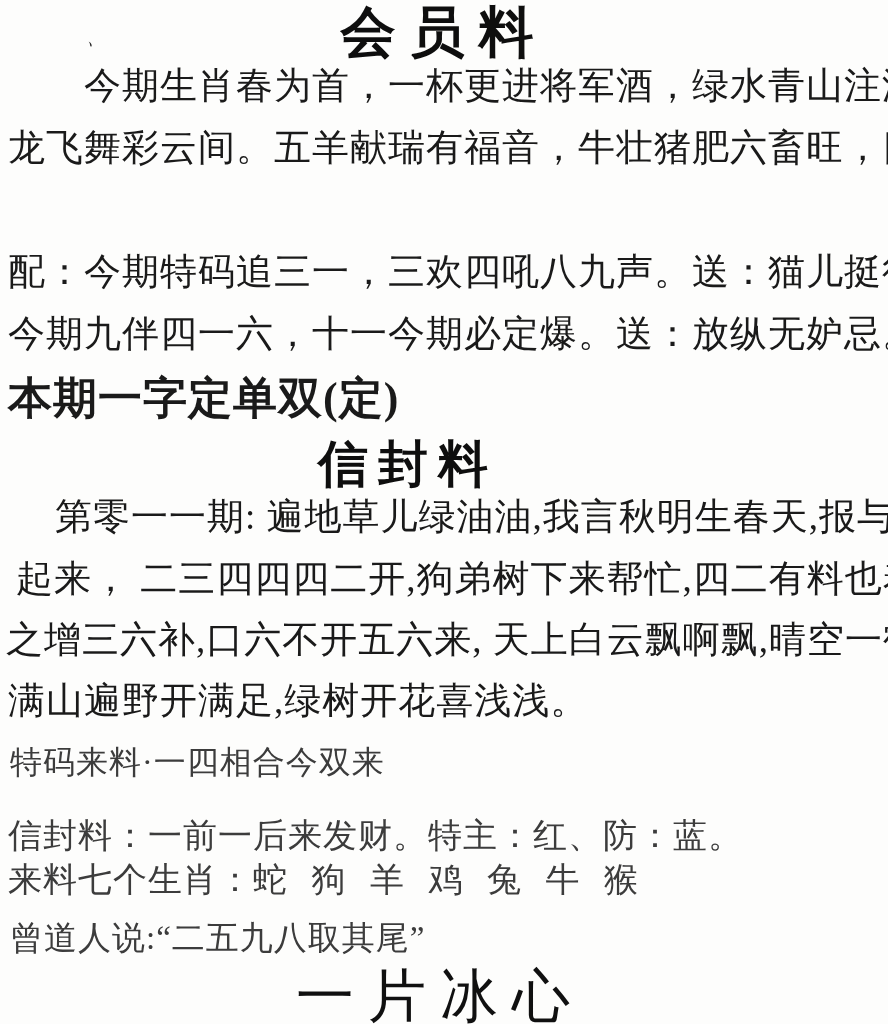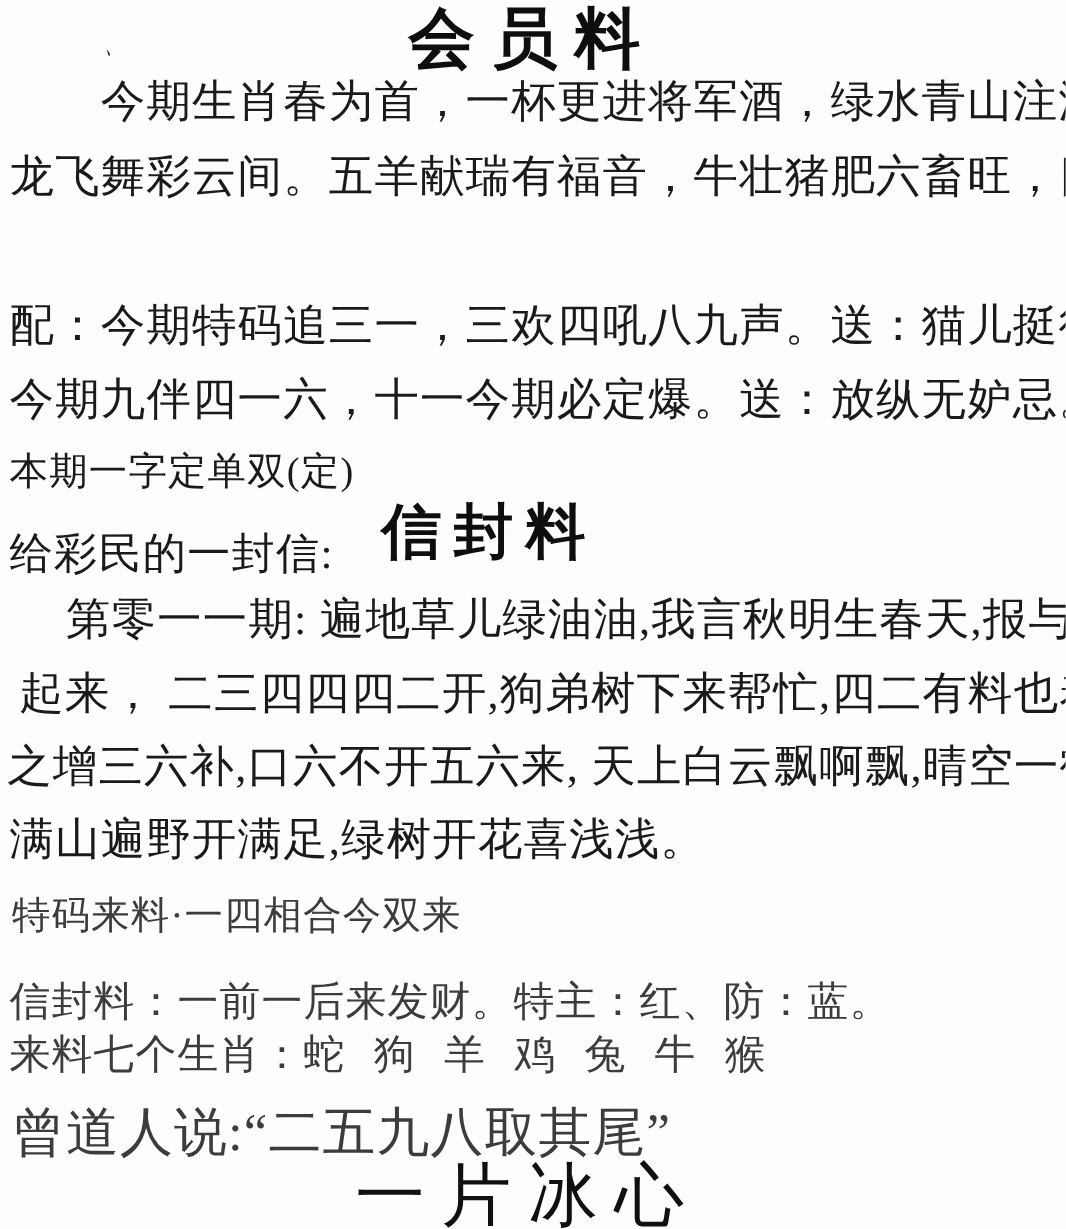--- a/index.html
+++ b/index.html
@@ -34,21 +34,21 @@
   }
   .stray-mark{
     position:absolute;
     top:26px;left:88px;
     font-size:20px;
     color:#2a2a2a;
     transform:rotate(18deg);
   }
   .envelope-title{
     position:absolute;
-    top:410px;left:318px;
+    top:431px;left:318px;
     font-size:50px;
     font-weight:600;
     letter-spacing:10px;
     color:#0e0e0e;
   }
   .faded{color:#3c3c3c;}
   .zodiac{word-spacing:14px;text-align:center;}
   .signature{
     position:absolute;
     top:958px;left:296px;
@@ -75,30 +75,29 @@
 
 <div class="page">
 
   <div class="doc-title">会员料</div>
   <span class="stray-mark">、</span>
 
   <div class="line" style="top:66px;left:84px;">今期生肖春为首，一杯更进将军酒，绿水青山注洲生色，金</div>
   <div class="line" style="top:128px;left:8px;">龙飞舞彩云间。五羊献瑞有福音，牛壮猪肥六畜旺，四一出现画</div>
   <div class="line" style="top:252px;left:8px;">配：今期特码追三一，三欢四吼八九声。送：猫儿挺得意。</div>
   <div class="line" style="top:314px;left:8px;">今期九伴四一六，十一今期必定爆。送：放纵无妒忌。</div>
-  <div class="line" style="top:375px;left:8px;font-size:32px;">本期一字定单双(定)</div>
+  <div class="line" style="top:375px;left:8px;font-size:44px;font-weight:bold;">本期一字定单双(定)</div>
 
-  <div class="line" style="top:442px;left:8px;font-size:36px;">给彩民的一封信:</div>
   <div class="envelope-title">信封料</div>
 
   <div class="line" style="top:497px;left:55px;">第零一一期: 遍地草儿绿油油,我言秋明生春天,报与马羊一</div>
   <div class="line" style="top:559px;left:16px;">起来， 二三四四四二开,狗弟树下来帮忙,四二有料也着数， 透风</div>
   <div class="line" style="top:620px;left:6px;">之增三六补,口六不开五六来, 天上白云飘啊飘,晴空一鹤排云上,</div>
   <div class="line" style="top:681px;left:8px;">满山遍野开满足,绿树开花喜浅浅。</div>
 
   <div class="line faded" style="top:745px;left:10px;font-size:32px;">特码来料·一四相合今双来</div>
   <div class="line faded" style="top:801px;left:8px;font-size:34px;margin-top:16px;">信封料：一前一后来发财。特主：红、防：蓝。</div>
   <div class="line faded zodiac" style="top:861px;left:8px;font-size:34px;">来料七个生肖：蛇 狗 羊 鸡 兔 牛 猴</div>
-  <div class="line faded" style="top:920px;left:10px;font-size:44px;">曾道人说:“二五九八取其尾”</div>
+  <div class="line faded" style="top:920px;left:10px;font-size:33px;">曾道人说:“二五九八取其尾”</div>
 
   <div class="signature">一片冰心</div>
 
 </div>
 
 </body></html>

